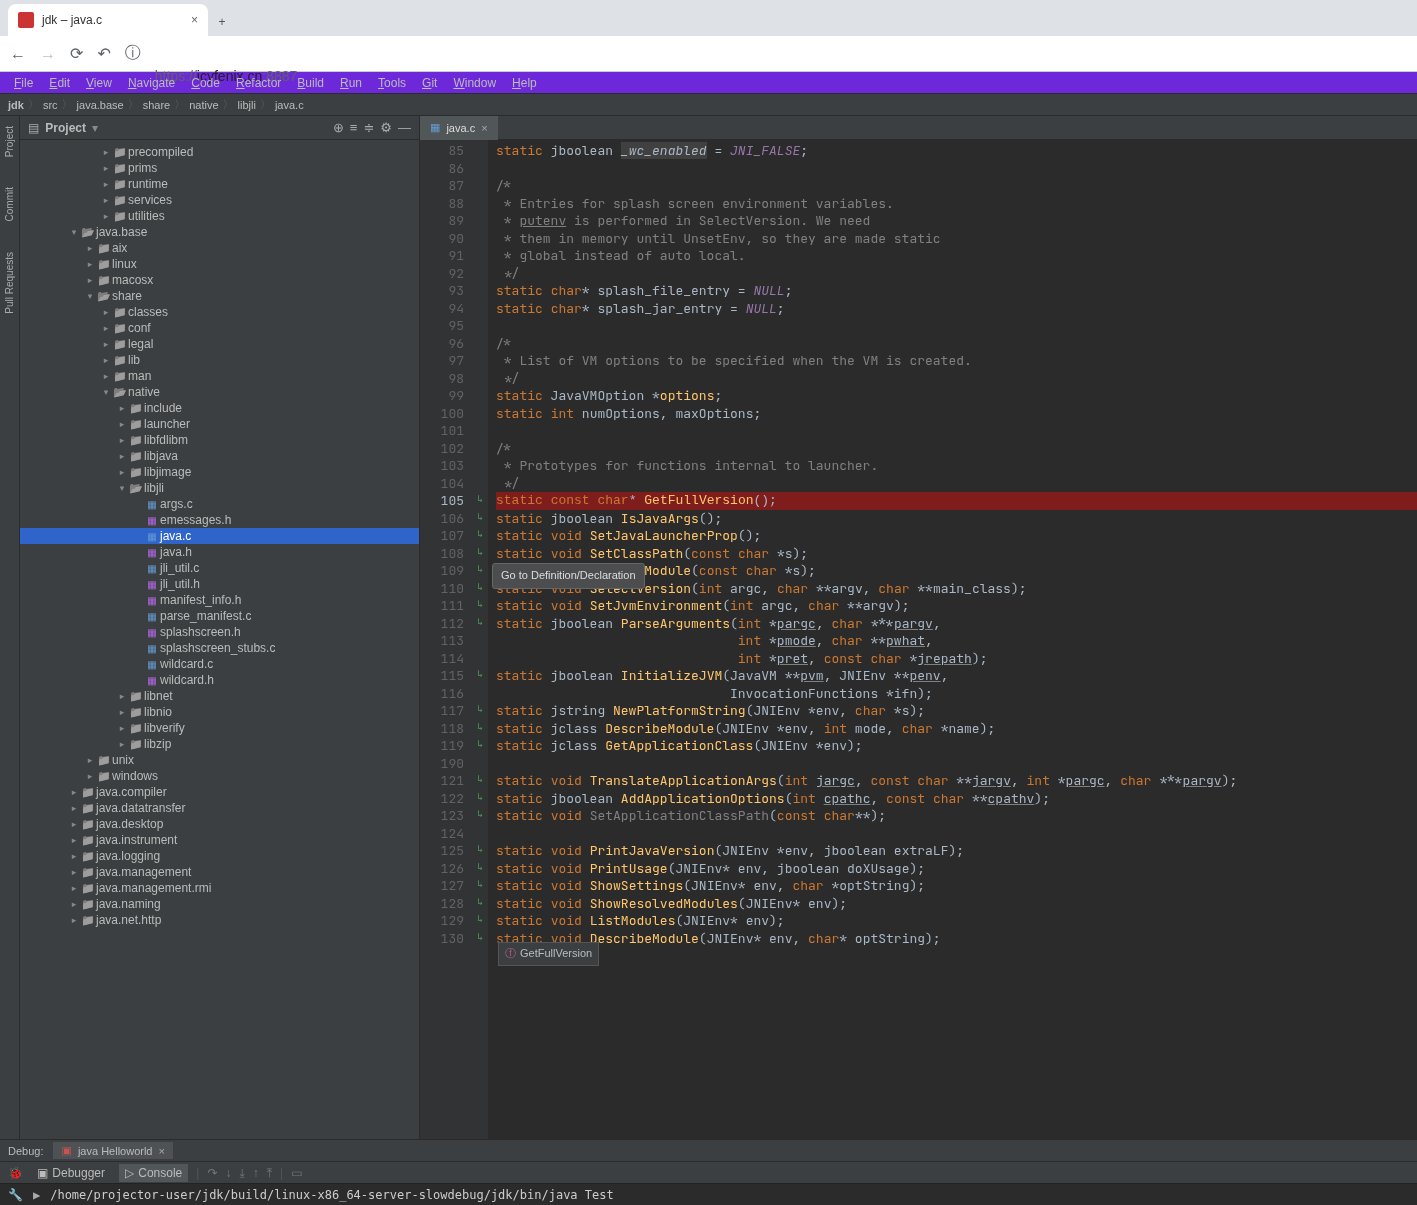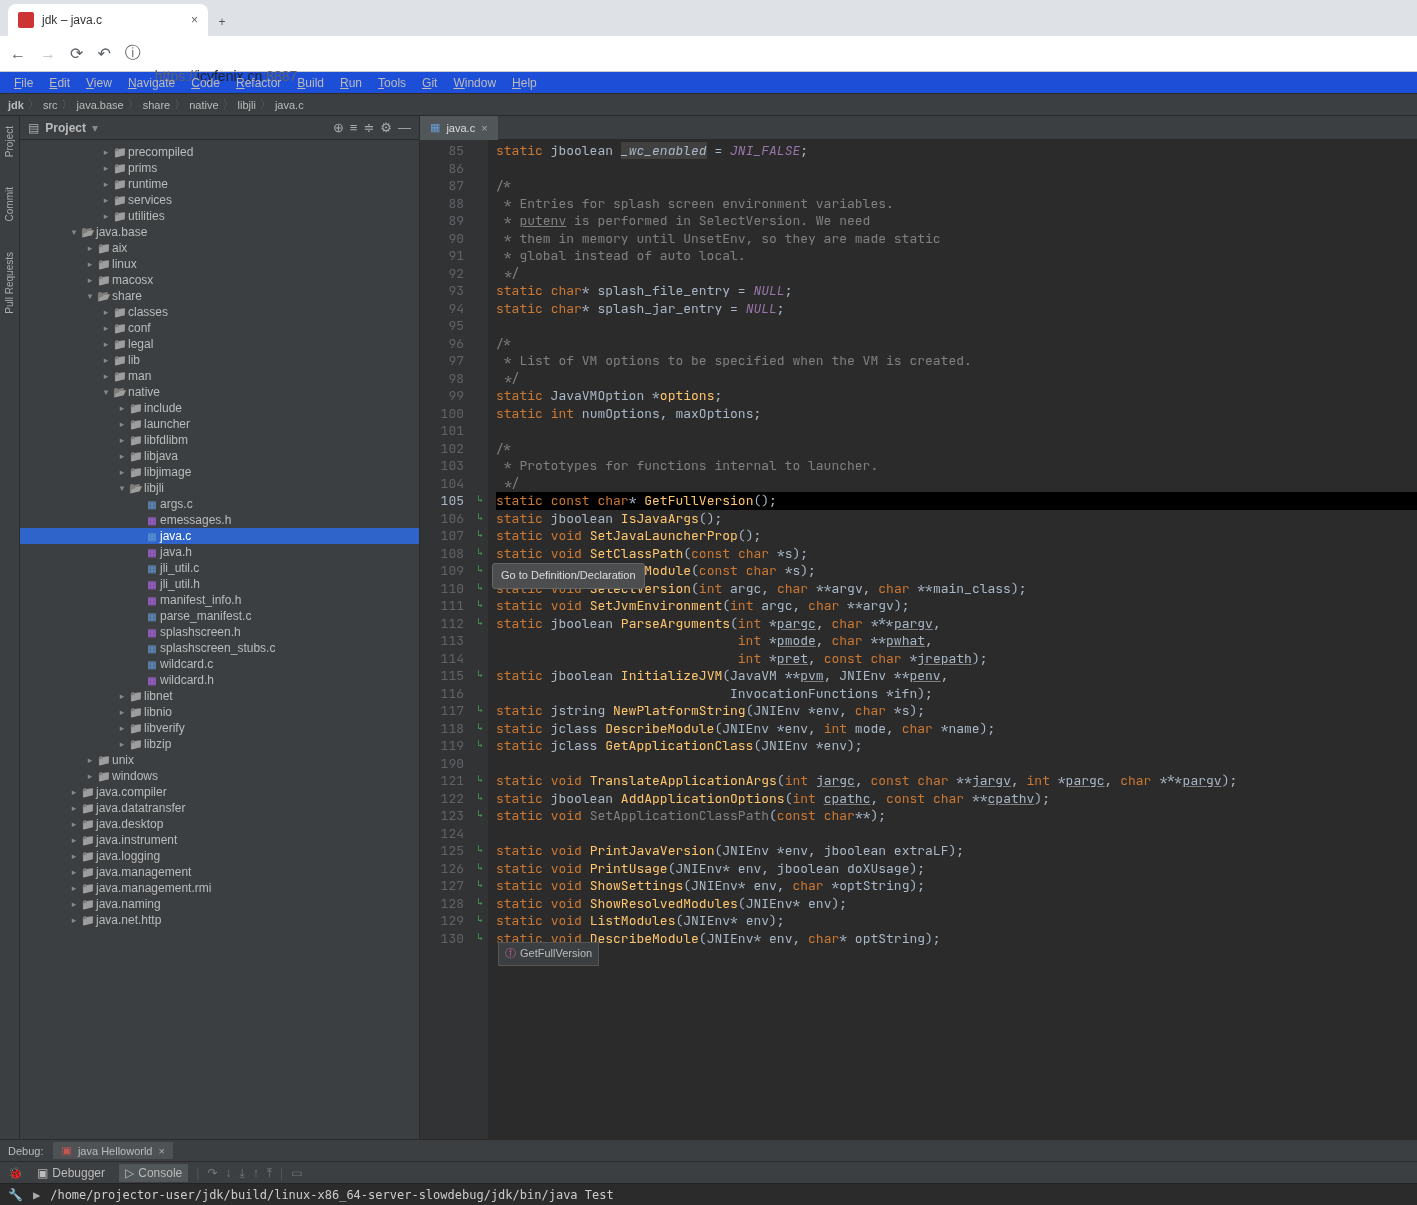--- a/index.html
+++ b/index.html
@@ -11,21 +11,21 @@
 .browser-tab .favicon { width:16px; height:16px; background:#cc3333; border-radius:2px; }
 .browser-tab .close { margin-left:auto; color:#666; cursor:pointer; }
 .new-tab { width:28px; height:28px; display:flex; align-items:center; justify-content:center; color:#555; }
 .addr-bar { background:#fff; height:36px; display:flex; align-items:center; padding:0 10px; gap:14px; border-bottom:1px solid #ccc; }
 .addr-bar .navicon { color:#5f6368; font-size:16px; }
 .url { color:#202124; font-size:14px;margin-top:44px; }
 .url .host { color:#202124; }
 .url .rest { color:#5f6368; }
 
 
-.menubar { background:#1d4ed8; height:22px; display:flex; align-items:center; padding:0 8px; gap:4px; border-bottom:1px solid #2b2b2b; }
+.menubar { background:#6d28d9; height:22px; display:flex; align-items:center; padding:0 8px; gap:4px; border-bottom:1px solid #2b2b2b; }
 .menubar span { color:#bbb; padding:2px 6px; }
 .menubar span u { text-decoration:underline; }
 
 
 .crumb { background:#3c3f41; height:22px; display:flex; align-items:center; padding:0 8px; gap:4px; border-bottom:1px solid #2b2b2b; font-size:11px; }
 .crumb .seg { color:#bbb; }
 .crumb .sep { color:#666; }
 .crumb .seg.bold { font-weight:bold; }
 
 
@@ -59,21 +59,21 @@
 .gutter .ln.bp { color:#a9b7c6; }
 .markers { width:16px; background:#313335; }
 .markers .mk { height:17.5px; display:flex; align-items:center; justify-content:center; color:#499c54; font-size:10px; }
 .code { flex:1; padding:2px 0 2px 8px; position:relative; }
 .code div.line { height:17.5px; white-space:pre; color:#a9b7c6; }
 .kw { color:#cc7832; }
 .fn { color:#ffc66d; }
 .cm { color:#808080; }
 .mac { color:#9876aa; font-style:italic; }
 .underline { text-decoration:underline #808080; }
-.caret-line { background:#000000; }
+.caret-line { background:#7f1d1d;font-family:Liberation Mono, monospace; }
 .boxed { background:#404040;font-style:italic; }
 .tooltip { position:absolute; background:#4b4d4f; color:#ddd; padding:3px 8px; font-size:11px; border:1px solid #666; border-radius:3px; font-family:Arial,sans-serif; }
 .hint { position:absolute; background:#3c3f41; color:#bbb; padding:2px 6px; font-size:11px; border:1px solid #555; font-family:Arial,sans-serif; display:flex; align-items:center; gap:4px; }
 
 
 .debugbar { height:22px; background:#3c3f41; border-top:1px solid #2b2b2b; display:flex; align-items:center; padding:0 8px; gap:10px; font-size:11px; }
 .debugbar .lbl { color:#bbb; }
 .debugbar .tab2 { background:#4e5254; padding:2px 8px; display:flex; align-items:center; gap:6px; }
 .toolbar2 { height:22px; background:#3c3f41; border-top:1px solid #2b2b2b; display:flex; align-items:center; padding:0 8px; gap:8px; }
 .toolbar2 .bug { color:#499c54; }

